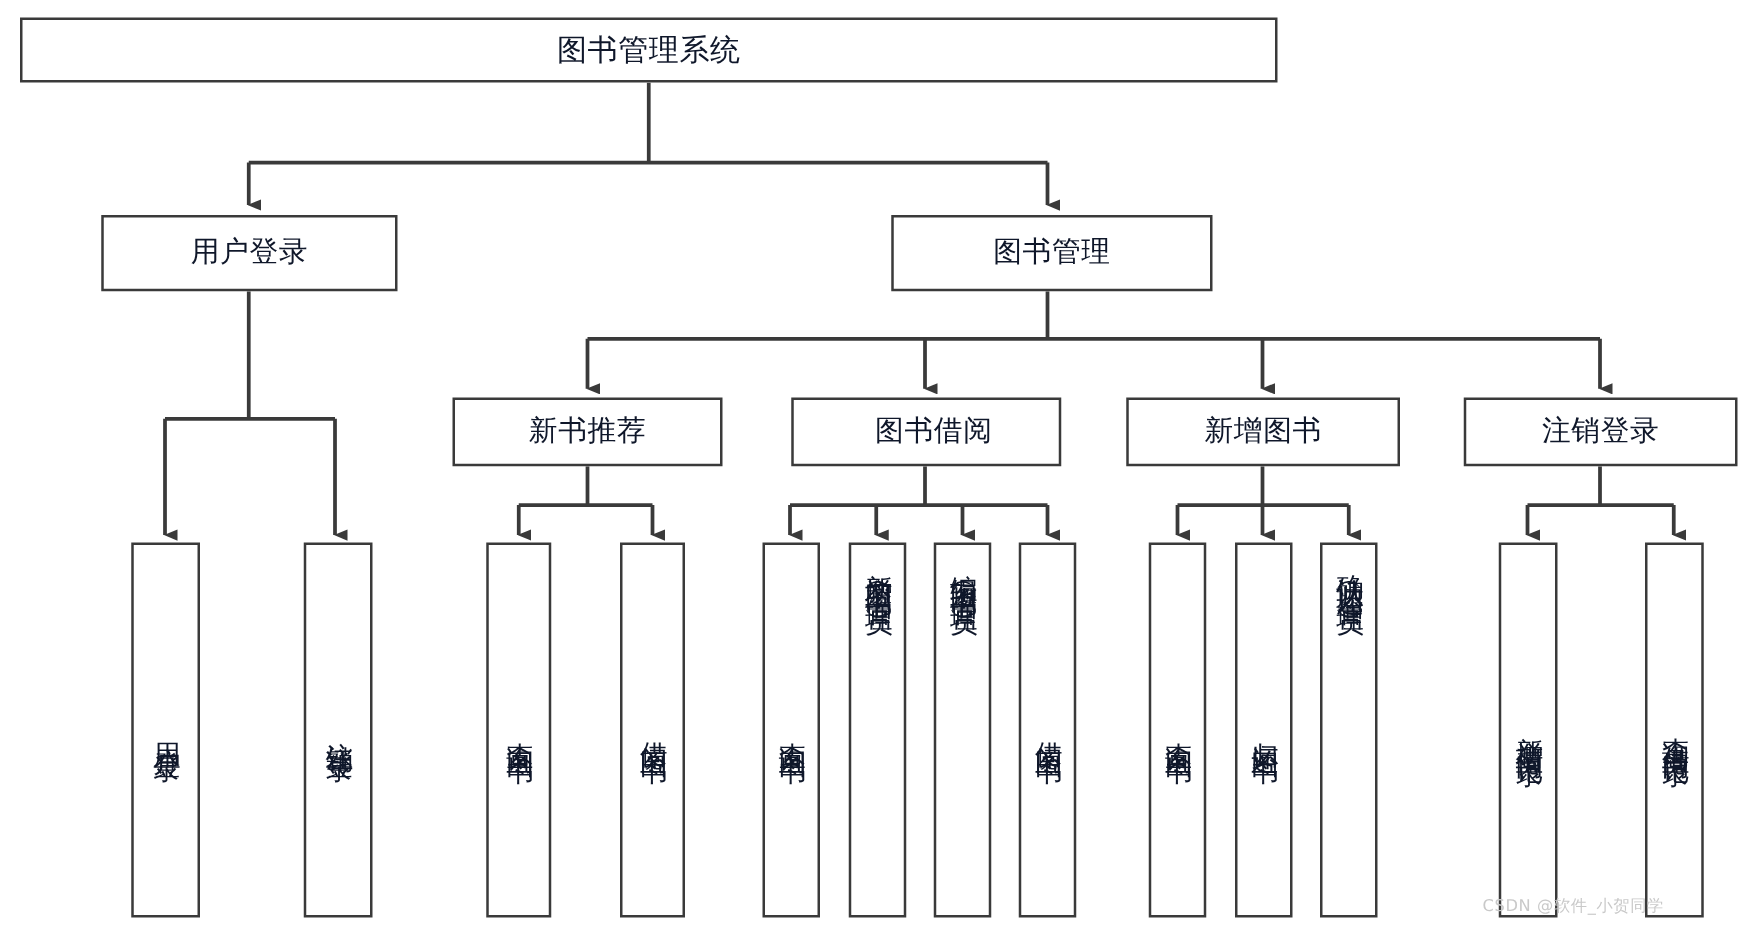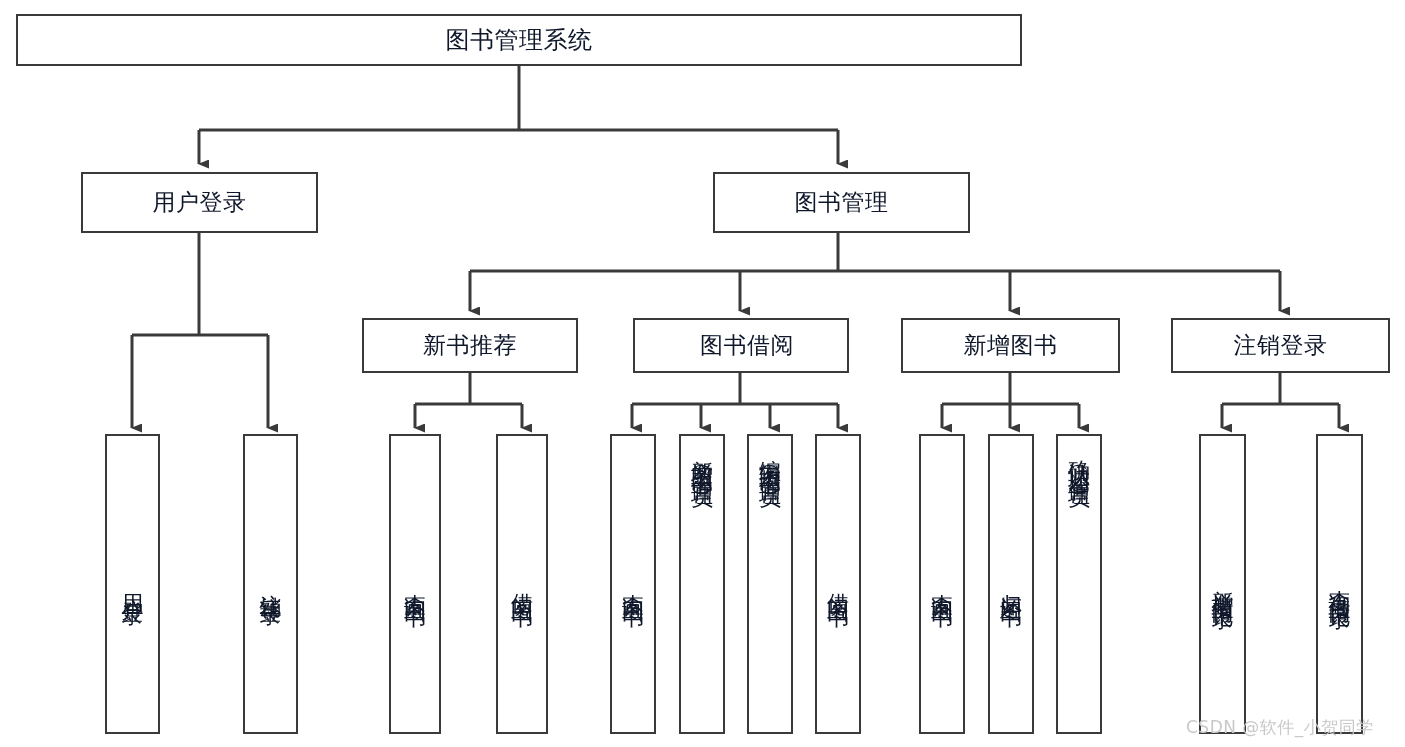--- a/index.html
+++ b/index.html
@@ -65,21 +65,21 @@
   }
   
   .node.vert.centered {
     align-items: center;
     padding-top: 0;
   }
   #watermark {
     position: absolute;
     left: 1186px;
     top: 716px;
-    font-size: 17px;
+    font-size: 13px;
     color: #c9c9c9;
     white-space: nowrap;
     letter-spacing: 0.5px;
   }
 </style>
 </head>
 <body>
 
 <div id="diagram-root">
 

